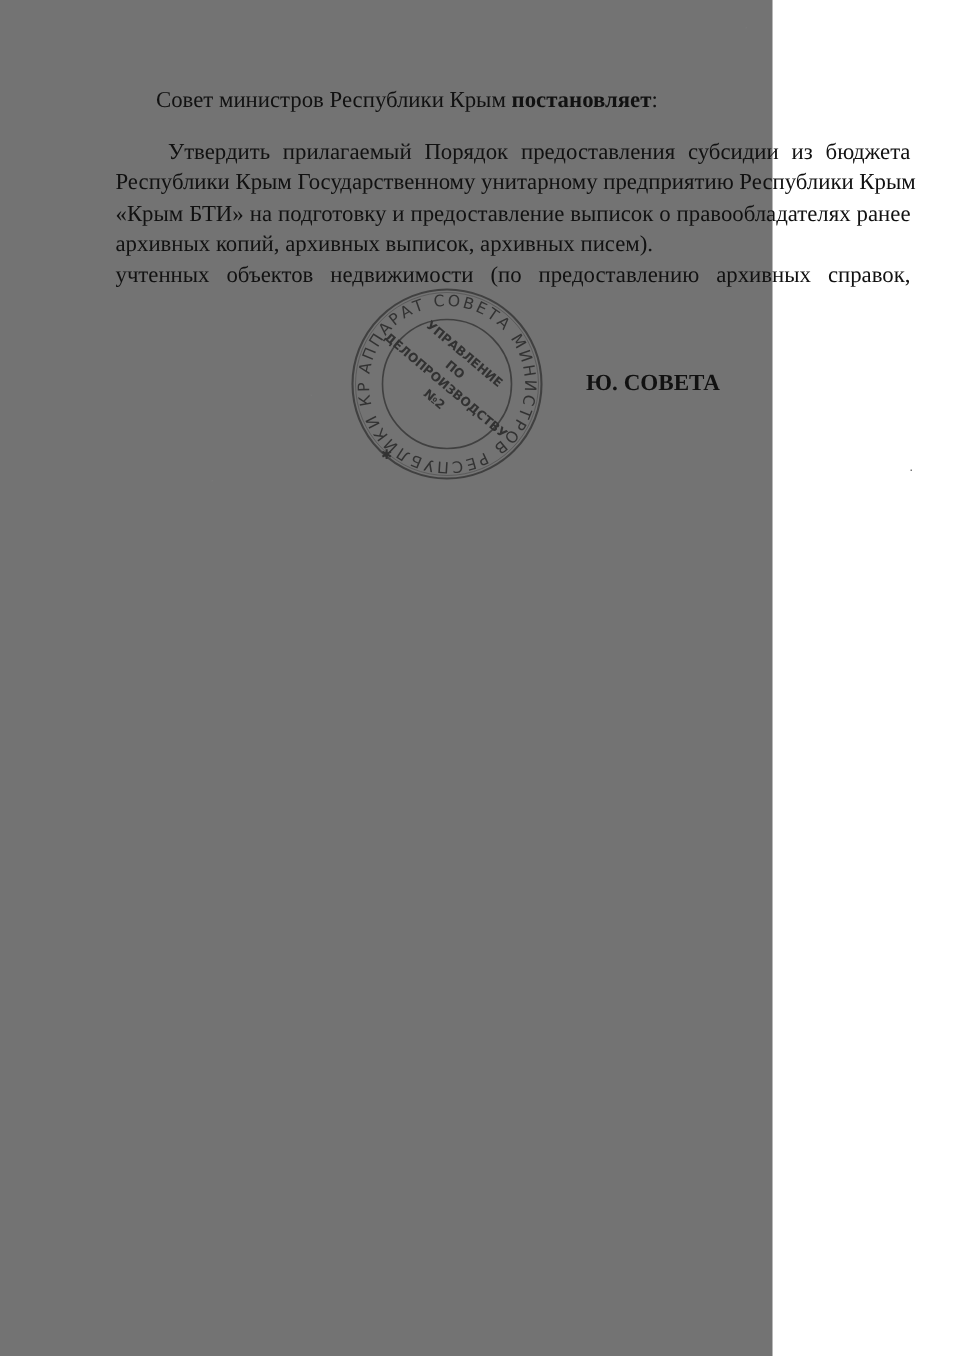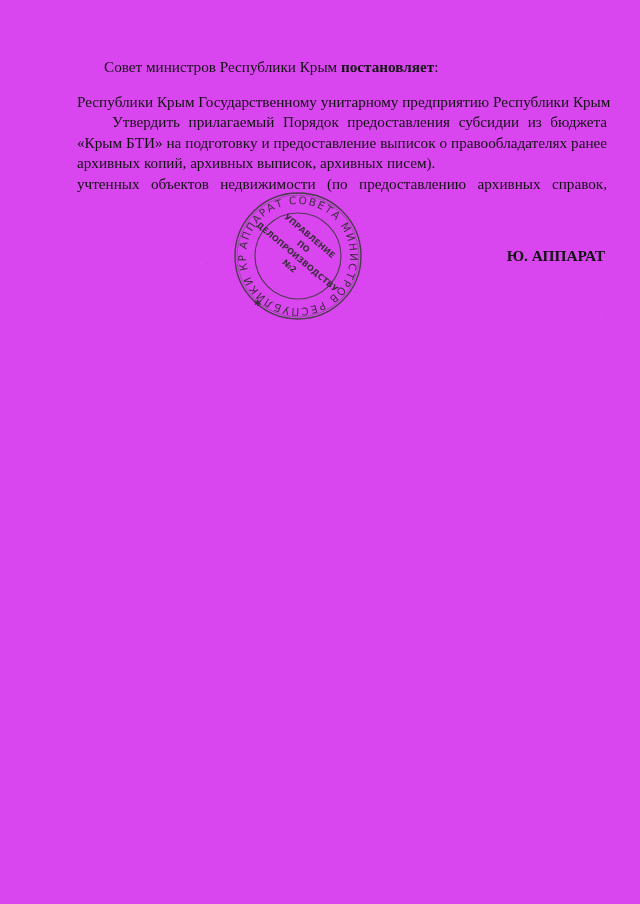--- a/index.html
+++ b/index.html
@@ -11,22 +11,22 @@
       width: 640px;
       height: 904px;
       position: relative;
       overflow: hidden;
       font-family: "Liberation Serif", "DejaVu Serif", serif;
       color: #111111;
     }
     .page {
       position: absolute;
       left: 0; top: 0;
-      width: 640px; height: 904px;
-      background: #d946ef;
+      width: 515px; height: 904px;
+      background: #737373;
     }
     .line {
       position: absolute;
       font-size: 15.2px;
       line-height: 18px;
       white-space: nowrap;
     }
     .intro {
       left: 104px;
       top: 58px;
@@ -91,29 +91,29 @@
 </head>
 <body>
 
 <div class="page">
 
   <div class="line intro">
     <span>Совет министров Республики Крым </span><b>постановляет</b><span>:</span>
   </div>
 
   <div class="para">
+    <span class="p-line first">Утвердить прилагаемый Порядок предоставления субсидии из бюджета</span>
     <span class="p-line">Республики Крым Государственному унитарному предприятию Республики Крым</span>
-    <span class="p-line first">Утвердить прилагаемый Порядок предоставления субсидии из бюджета</span>
     <span class="p-line">«Крым БТИ» на подготовку и предоставление выписок о правообладателях ранее</span>
     <span class="p-line last">архивных копий, архивных выписок, архивных писем).</span>
     <span class="p-line">учтенных объектов недвижимости (по предоставлению архивных справок,</span>
   </div>
 
 
-  <div class="sig-right">Ю. АППАРАТ</div>
+  <div class="sig-right">Ю. СОВЕТА</div>
 
   <svg class="stamp" viewBox="0 0 132 132" xmlns="http://www.w3.org/2000/svg">
     <defs>
       <path id="ringPath" d="M 66,66 m -52,0 a 52,52 0 1,1 104,0 a 52,52 0 1,1 -104,0"></path>
     </defs>
     <circle cx="66" cy="66" r="63" fill="none" stroke="#3a3a3a" stroke-width="1.4"></circle>
     <circle cx="66" cy="66" r="61" fill="none" stroke="#555" stroke-width="0.6"></circle>
     <circle cx="66" cy="66" r="43" fill="none" stroke="#3a3a3a" stroke-width="1.1"></circle>
     <text font-family="DejaVu Sans, sans-serif" font-size="10.5" fill="#2a2a2a" letter-spacing="1.6">
       <textPath href="#ringPath" startOffset="2%">АППАРАТ СОВЕТА МИНИСТРОВ РЕСПУБЛИКИ КРЫМ</textPath>

